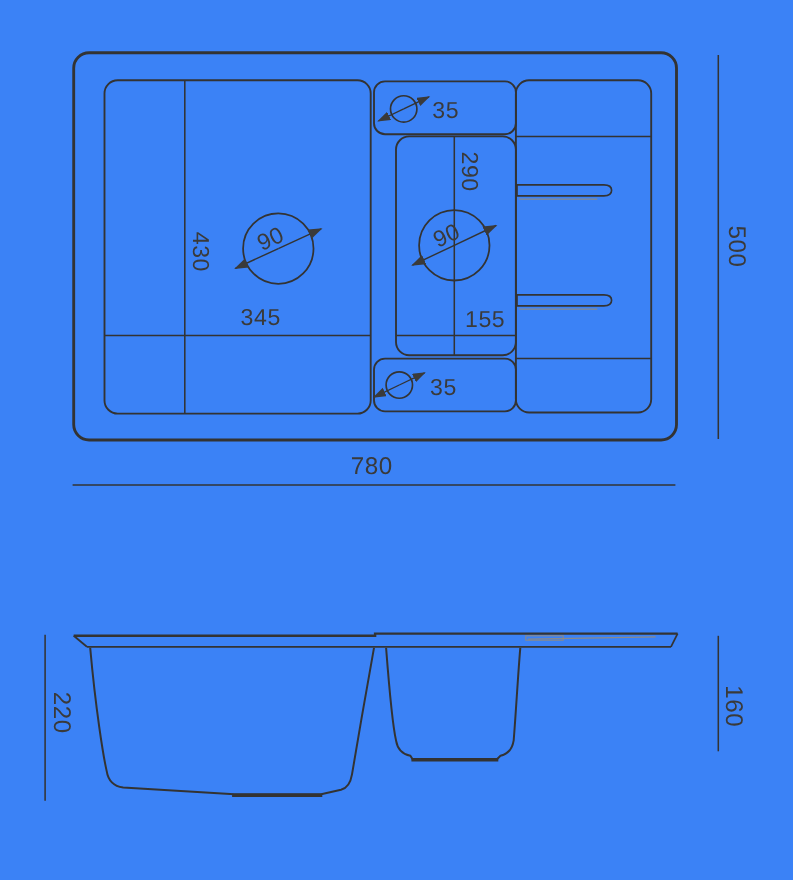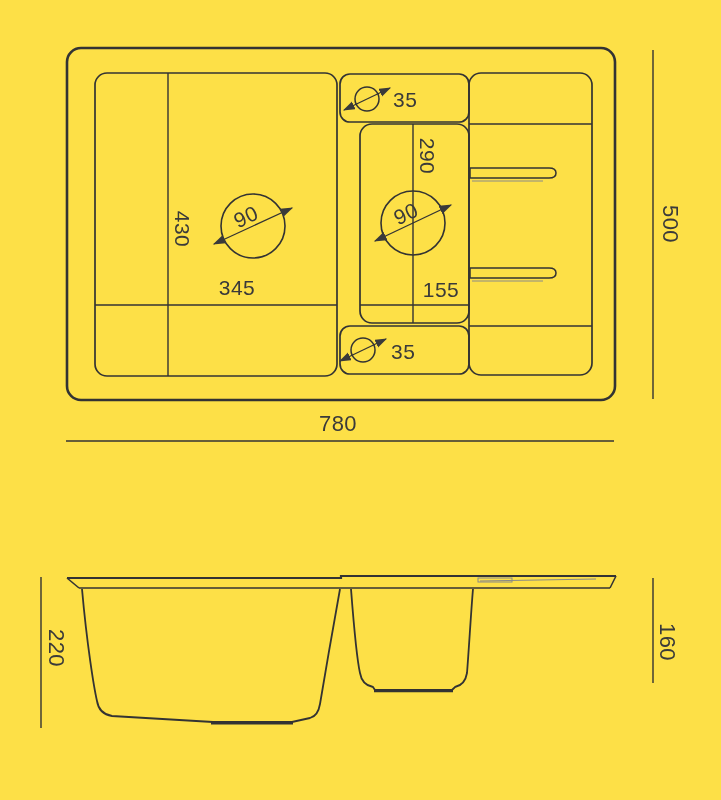--- a/index.html
+++ b/index.html
@@ -1,16 +1,16 @@
 <!DOCTYPE html>
 <html><head>
 <meta charset="utf-8">
 <style>
   html,body{margin:0;padding:0;background:#ffffff;}
-  #canvas{position:relative;width:721px;height:800px;background:#fde047;overflow:hidden;
+  #canvas{position:relative;width:721px;height:800px;background:#3b82f6;overflow:hidden;
           font-family:"Liberation Sans", sans-serif;}
   svg{display:block;}
   .stroke-only{fill:none;}
   text{font-family:"Liberation Sans", sans-serif;}
   .dim-text{font-size:21px;letter-spacing:0.5px;}
   .dim-text-big{font-size:22px;letter-spacing:0.5px;}
 </style>
 </head>
 <body>
 

